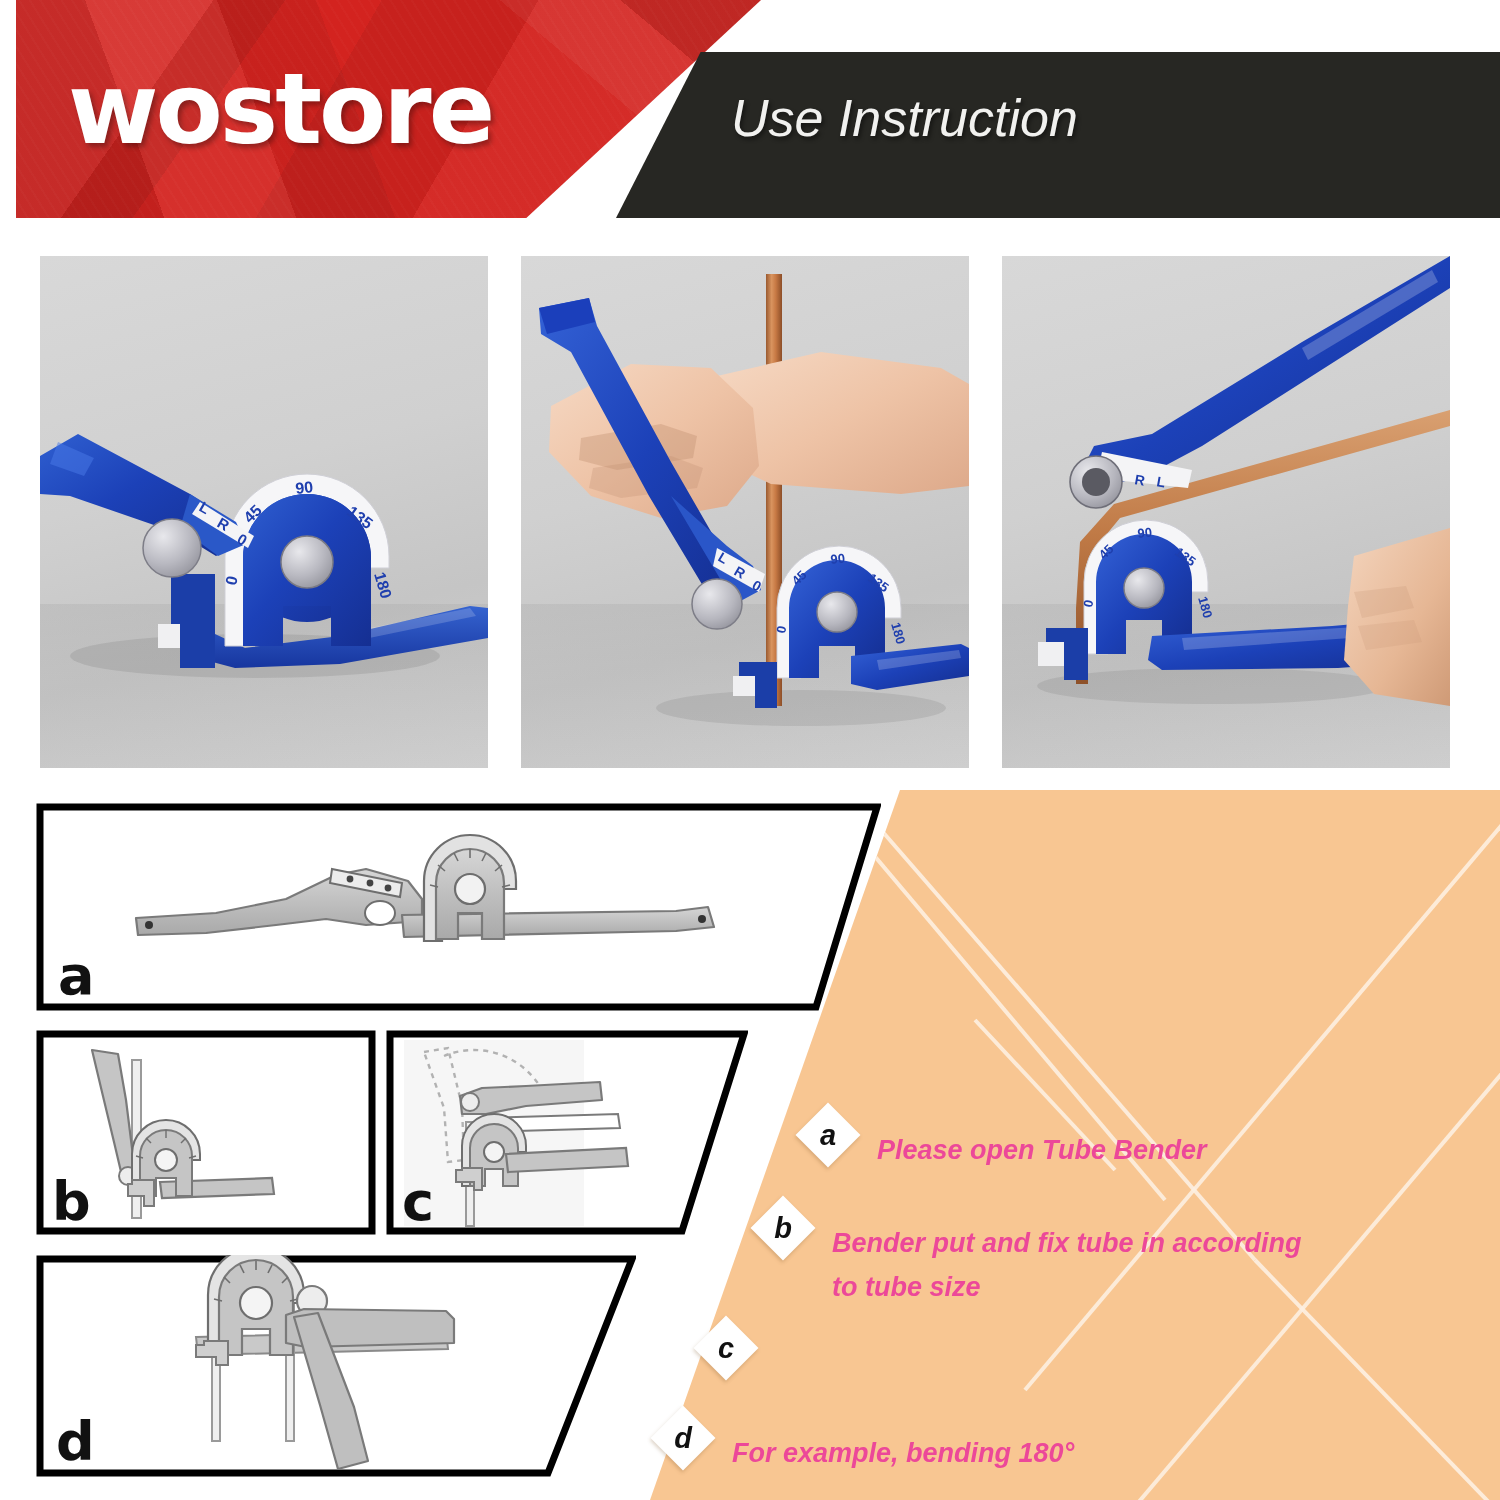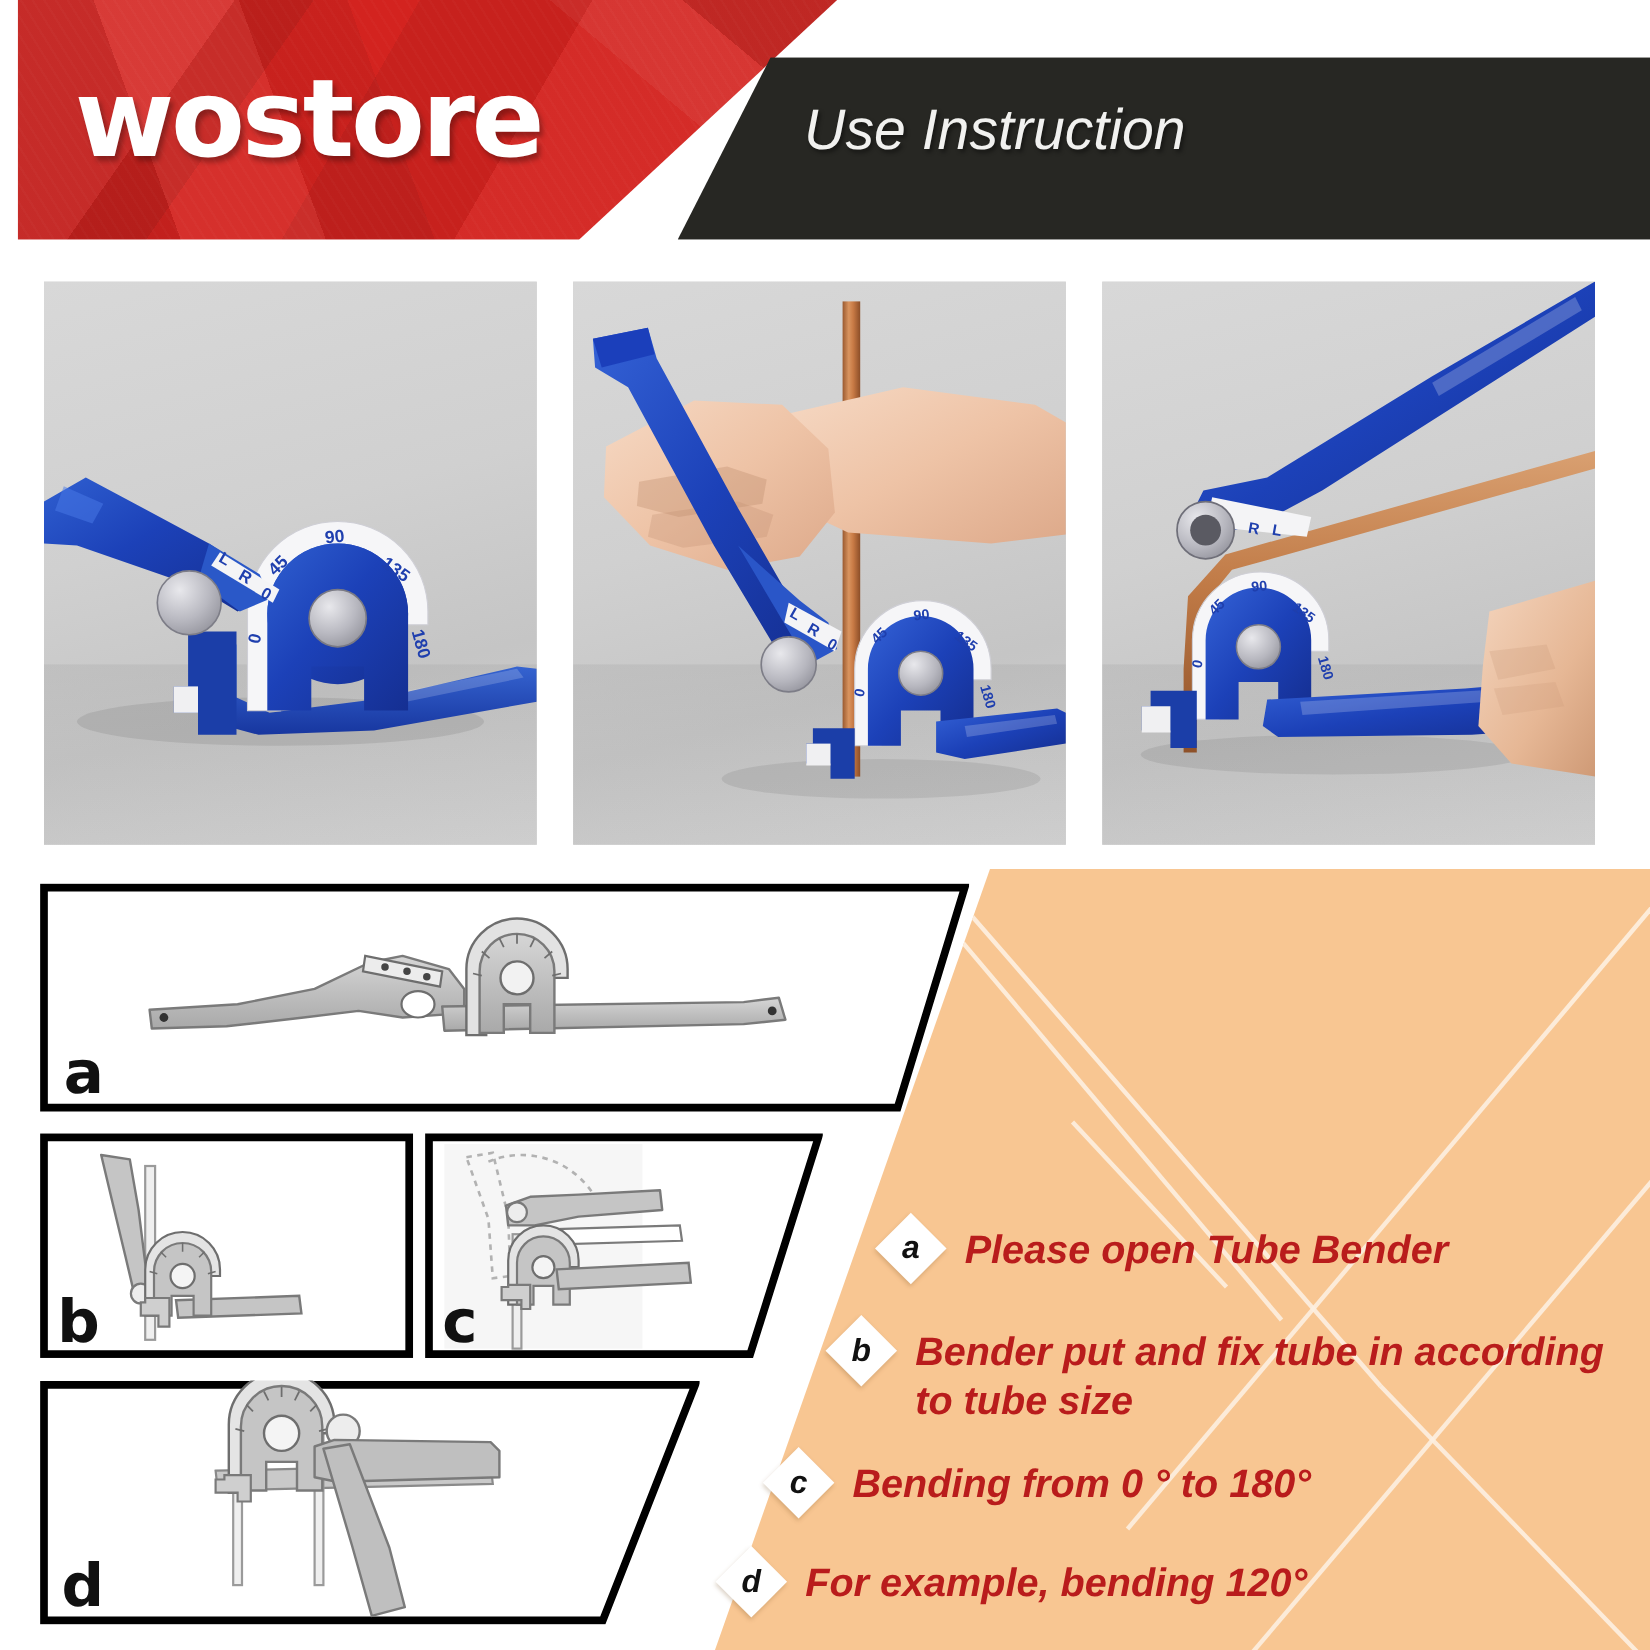--- a/index.html
+++ b/index.html
@@ -106,23 +106,23 @@
     box-shadow:1px 2px 4px rgba(120,80,30,.25);
     flex:0 0 auto;position:relative;
   }
   .diamond span{
     position:absolute;left:0;top:0;width:46px;height:46px;
     transform:rotate(-45deg);
     display:flex;align-items:center;justify-content:center;
     font-size:29px;font-weight:700;font-style:italic;color:#111;
   }
   .instr-text{
-    margin-left:26px;margin-top:2px;
-    font-size:36px;line-height:44px;font-weight:700;font-style:italic;
-    color:#b91c1c;white-space:pre-line;
+    margin-left:26px;margin-top:16px;
+    font-size:27px;line-height:44px;font-weight:700;font-style:italic;
+    color:#ec4899;white-space:pre-line;
     font-family:"Liberation Sans","DejaVu Sans",sans-serif;
   }
 </style>
 </head>
 <body>
 
 <div id="header">
   <div class="hdr-red"></div>
   <div class="logo">wostore</div>
   <div class="hdr-dark"></div>
@@ -501,23 +501,22 @@
         <span>b</span>
       </div>
       <div class="instr-text">Bender put and fix tube in according
 to tube size</div>
     </div>
 
     <div class="instr-row" style="left:148px;top:535px;">
       <div class="diamond">
         <span>c</span>
       </div>
-      <div class="instr-text">Bending from 0 ° to 180°</div>
     </div>
 
     <div class="instr-row" style="left:105px;top:625px;">
       <div class="diamond">
         <span>d</span>
       </div>
-      <div class="instr-text">For example, bending 120°</div>
+      <div class="instr-text">For example, bending 180°</div>
     </div>
   </div>
 </div>
 
 </body></html>

